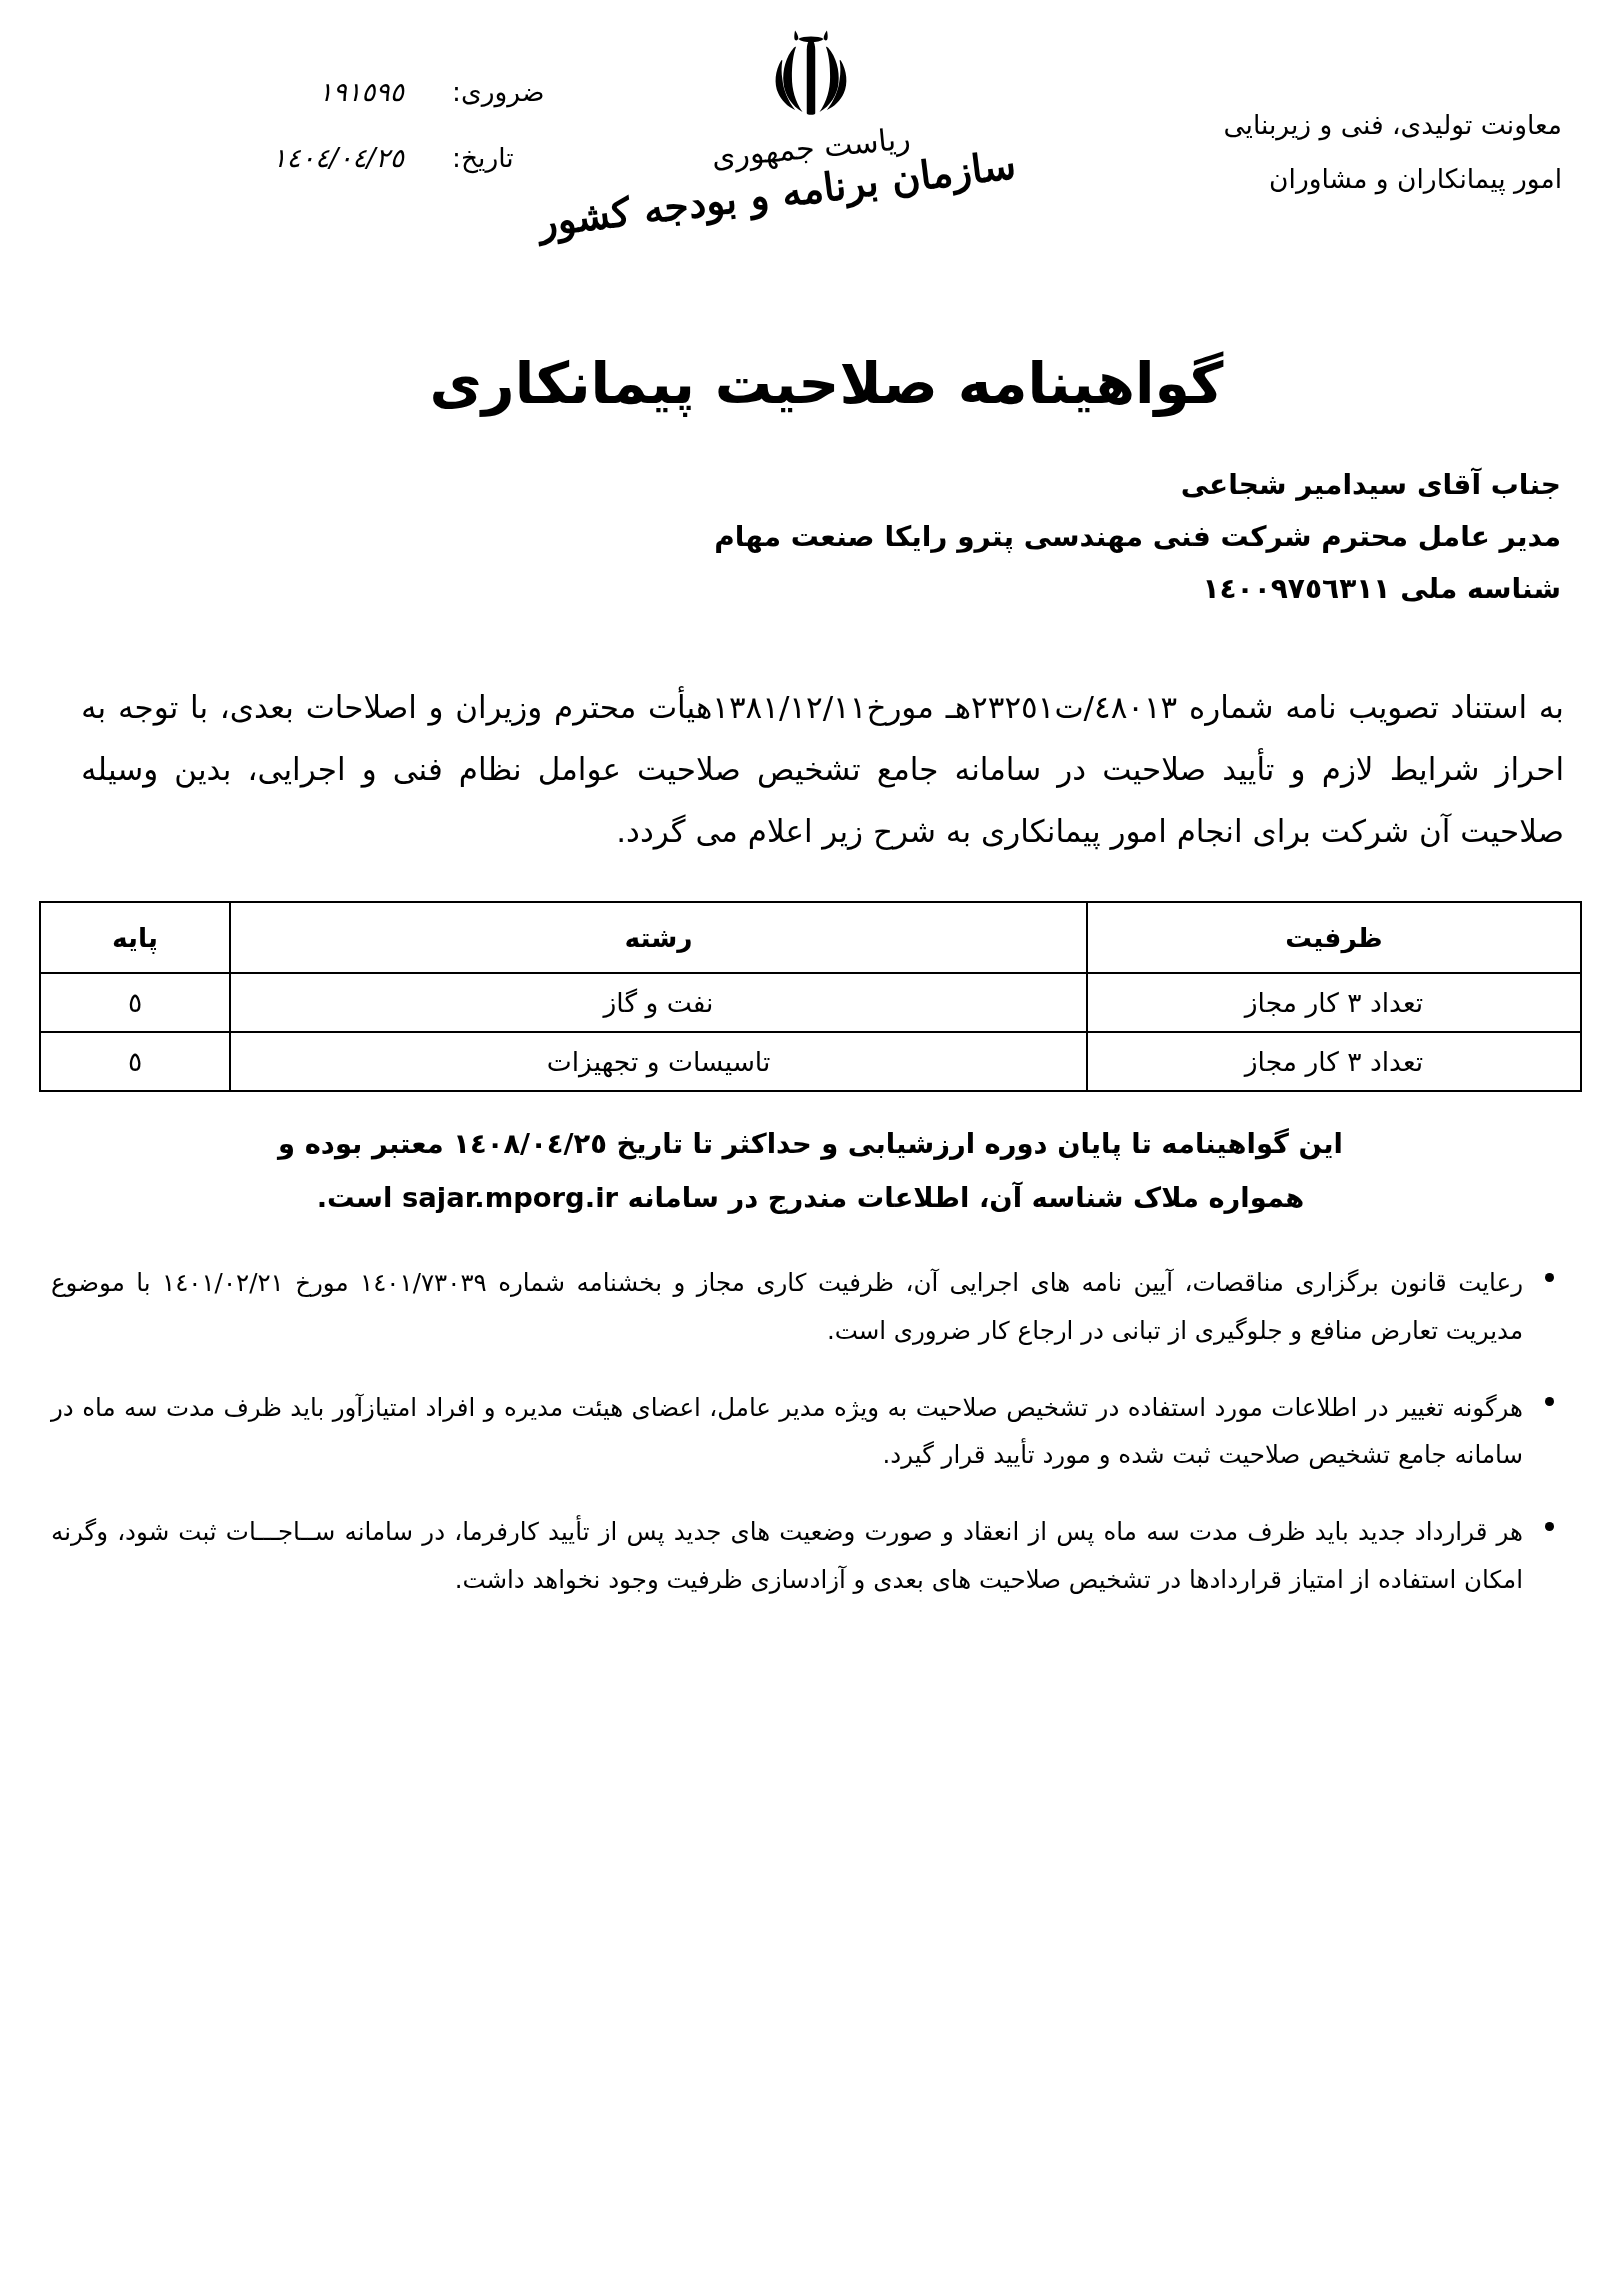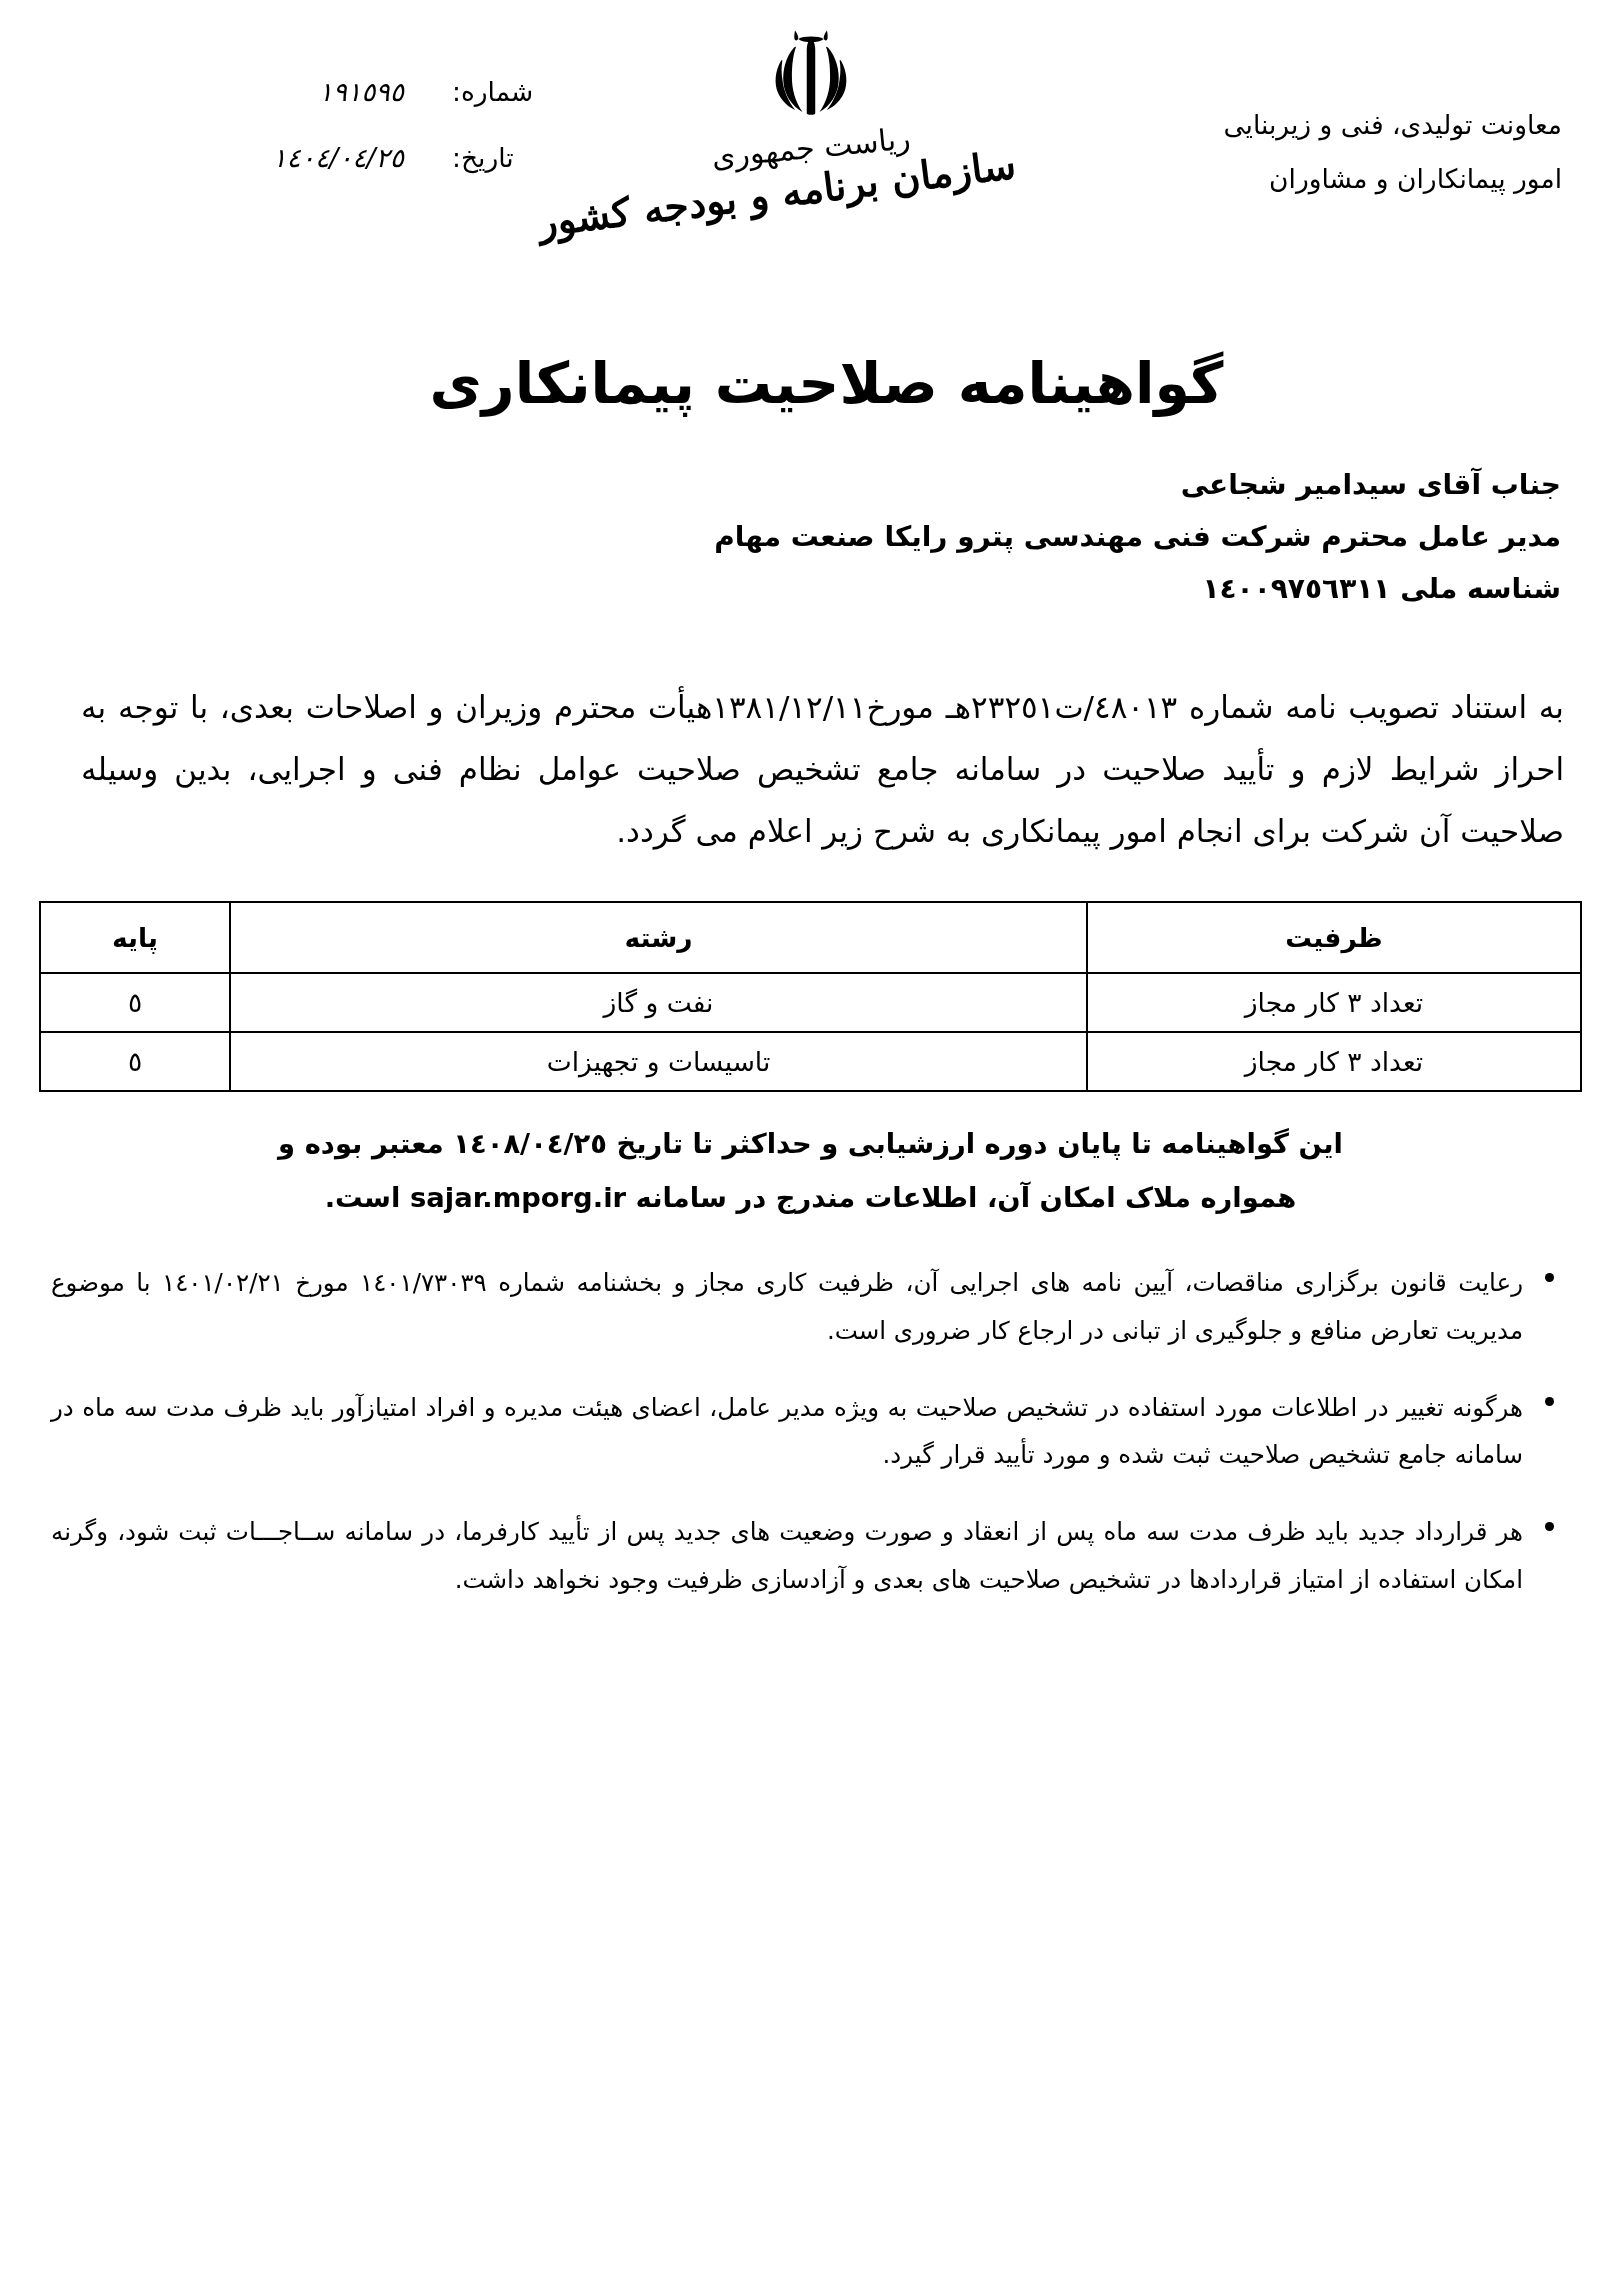--- a/index.html
+++ b/index.html
@@ -194,21 +194,21 @@
 </style>
 </head>
 <body>
 
 <div class="page">
 
   <div class="header">
 
     <div class="hdr-left">
       <div class="meta-row">
-        <span class="meta-label">شماره:</span>
+        <span class="meta-label">ضروری:</span>
         <span class="meta-value">١٩١٥٩٥</span>
       </div>
       <div class="meta-row">
         <span class="meta-label">تاریخ:</span>
         <span class="meta-value">١٤٠٤/٠٤/٢٥</span>
       </div>
     </div>
 
     <div class="hdr-center">
       <svg class="emblem" width="106" height="106" viewBox="0 0 100 100">
@@ -263,21 +263,21 @@
         <td>٥</td>
       </tr>
     </tbody>
   </table>
 
   <div class="validity">
     <div>
       <span>این گواهینامه تا پایان دوره ارزشیابی و حداکثر تا تاریخ </span><span>١٤٠٨/٠٤/٢٥</span><span> معتبر بوده و</span>
     </div>
     <div>
-      <span>همواره ملاک امکان آن، اطلاعات مندرج در سامانه </span><span class="lat">sajar.mporg.ir</span><span> است.</span>
+      <span>همواره ملاک شناسه آن، اطلاعات مندرج در سامانه </span><span class="lat">sajar.mporg.ir</span><span> است.</span>
     </div>
   </div>
 
   <ul class="notes">
     <li>
       <span class="bullet"></span>
       <span>رعایت قانون برگزاری مناقصات، آیین نامه های اجرایی آن، ظرفیت کاری مجاز و بخشنامه شماره ١٤٠١/٧٣٠٣٩ مورخ ١٤٠١/٠٢/٢١ با موضوع مدیریت تعارض منافع و جلوگیری از تبانی در ارجاع کار ضروری است.</span>
     </li>
     <li>
       <span class="bullet"></span>

